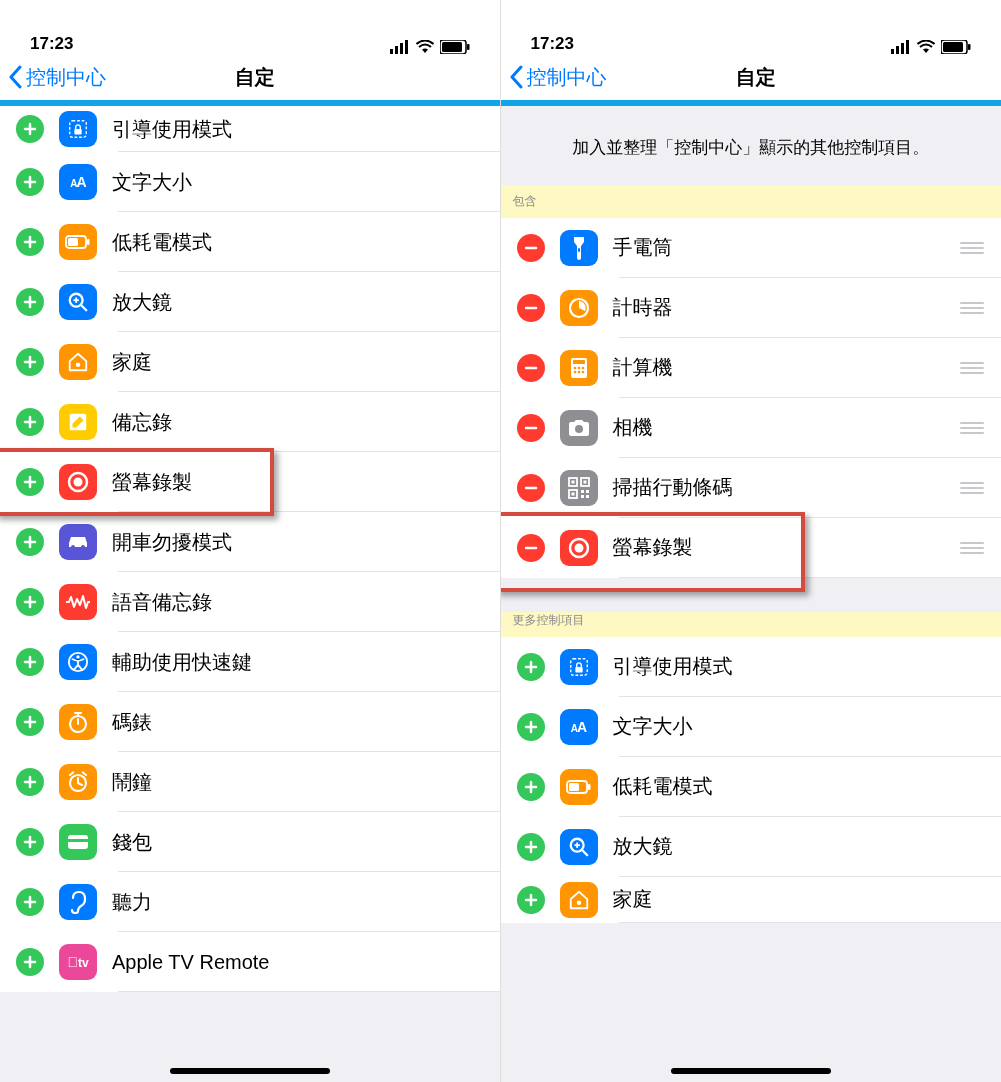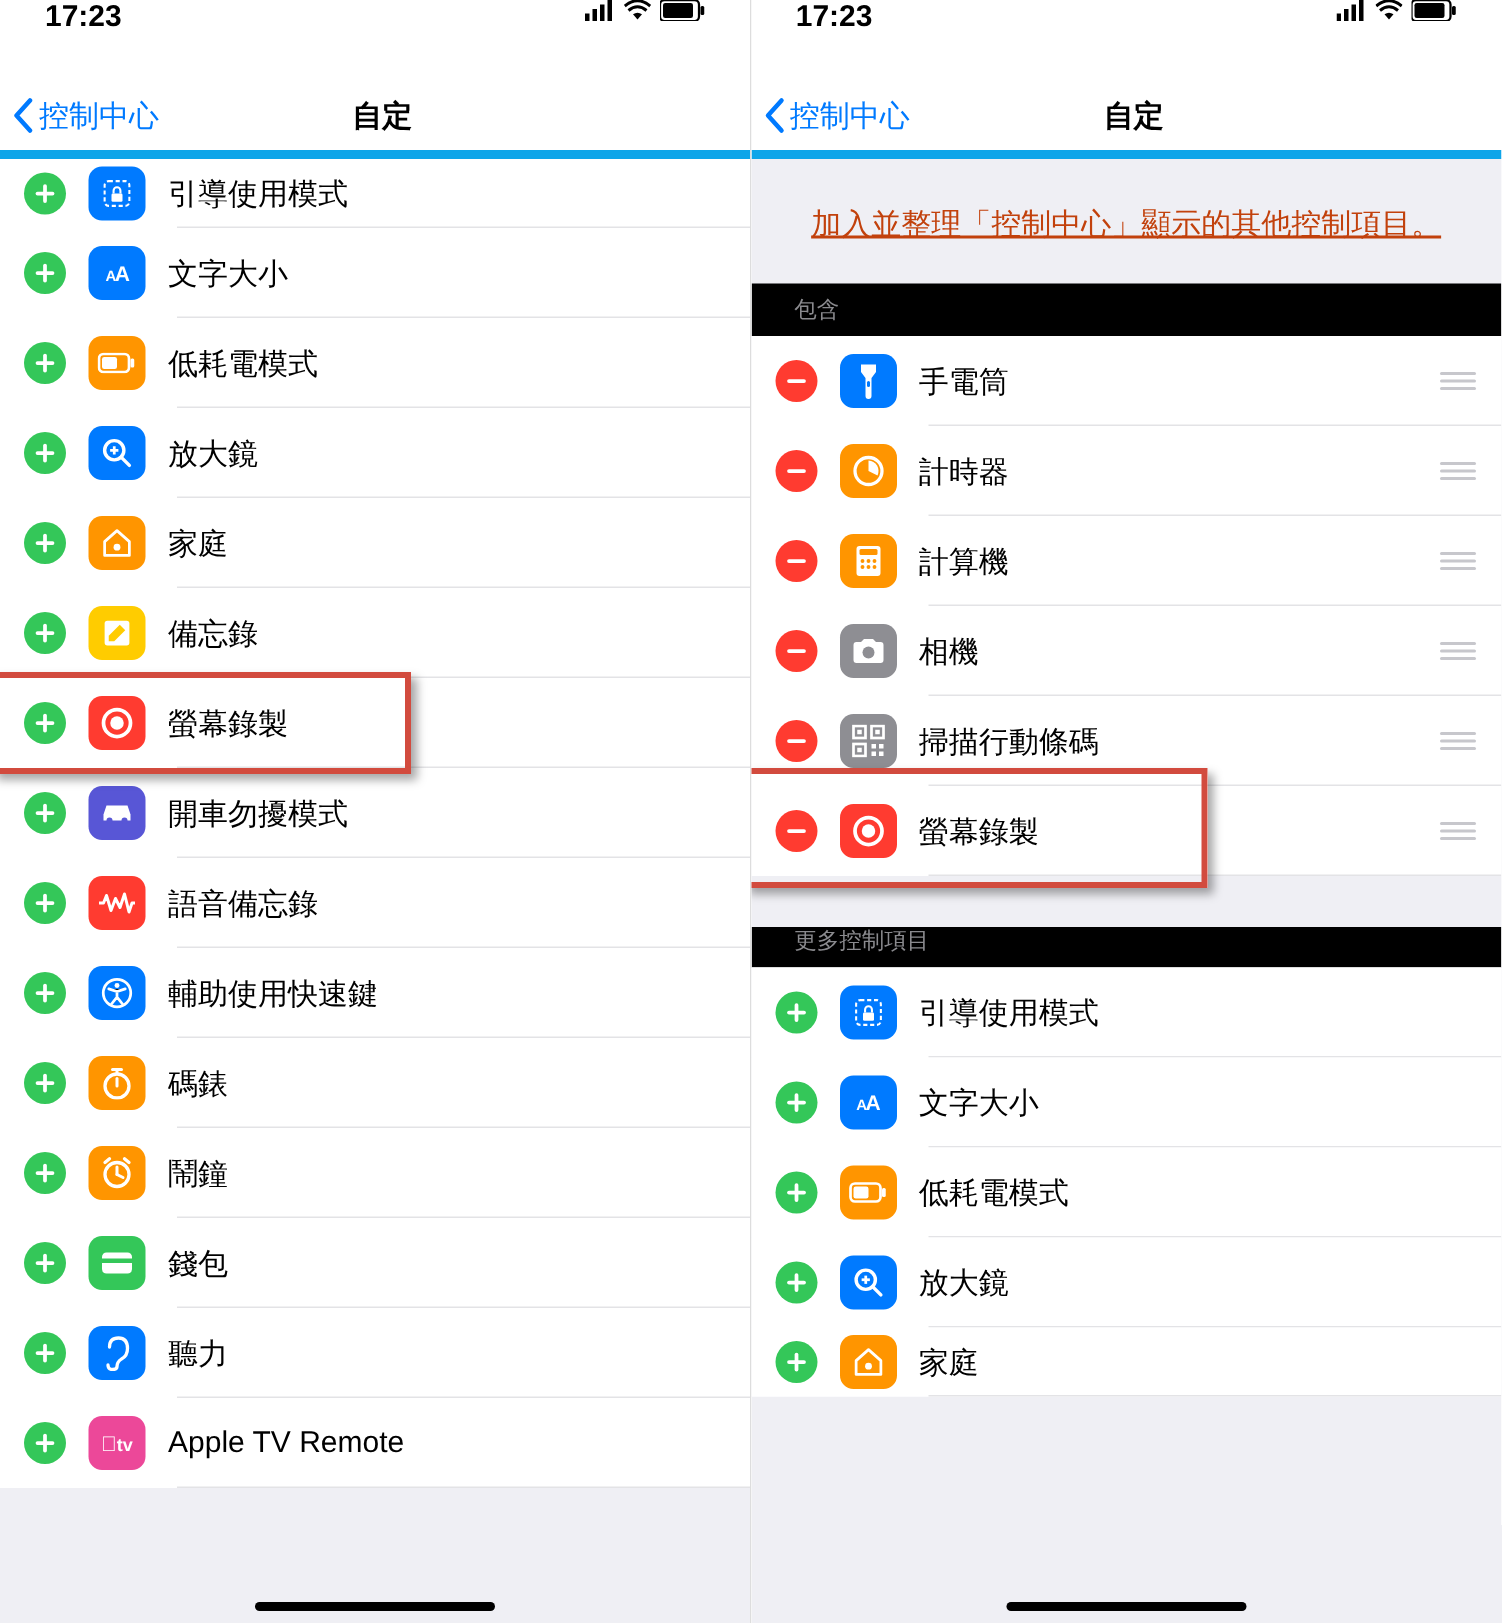--- a/index.html
+++ b/index.html
@@ -16,24 +16,24 @@
     width: 500.5px;
     height: 1082px;
     background: #fff;
     position: relative;
     overflow: hidden;
   }
   .phone-left { border-right: 1px solid #ddd; }
   .status-bar {
     height: 54px;
     display: flex;
-    align-items: flex-start;
+    align-items: flex-end;
     justify-content: space-between;
     padding: 0 30px;
-    font-size: 20px;
+    font-size: 17px;
     font-weight: 600;
   }
   .status-time { font-weight: 700; }
   .status-icons { display: flex; gap: 6px; align-items: center; }
   .nav-bar {
     height: 52px;
     display: flex;
     align-items: center;
     position: relative;
     border-bottom: 6px solid #0ea5e9;
@@ -59,31 +59,30 @@
     pointer-events: none;
   }
   .scroll-area {
     height: calc(1082px - 54px - 52px);
     overflow: hidden;
     background: #efeff4;
   }
   .desc {
     padding: 30px 30px 24px;
     text-align: center;
-    font-size: 20px;
-    color: #c2410c;
+    font-size: 17px;
+    color: #000000;
     line-height: 1.45;
     background: #efeff4;
-    text-decoration: underline;
   }
   .section-header {
-    font-size: 15px;
+    font-size: 12px;
     color: #8a8a8e;
-    padding: 8px 29px 8px;
-    background: #000000;
+    padding: 8px 12px 8px;
+    background: #fef9c3;
   }
   .list {
     background: #fff;
   }
   .row {
     display: flex;
     align-items: center;
     height: 60px;
     padding: 0 16px;
     position: relative;

